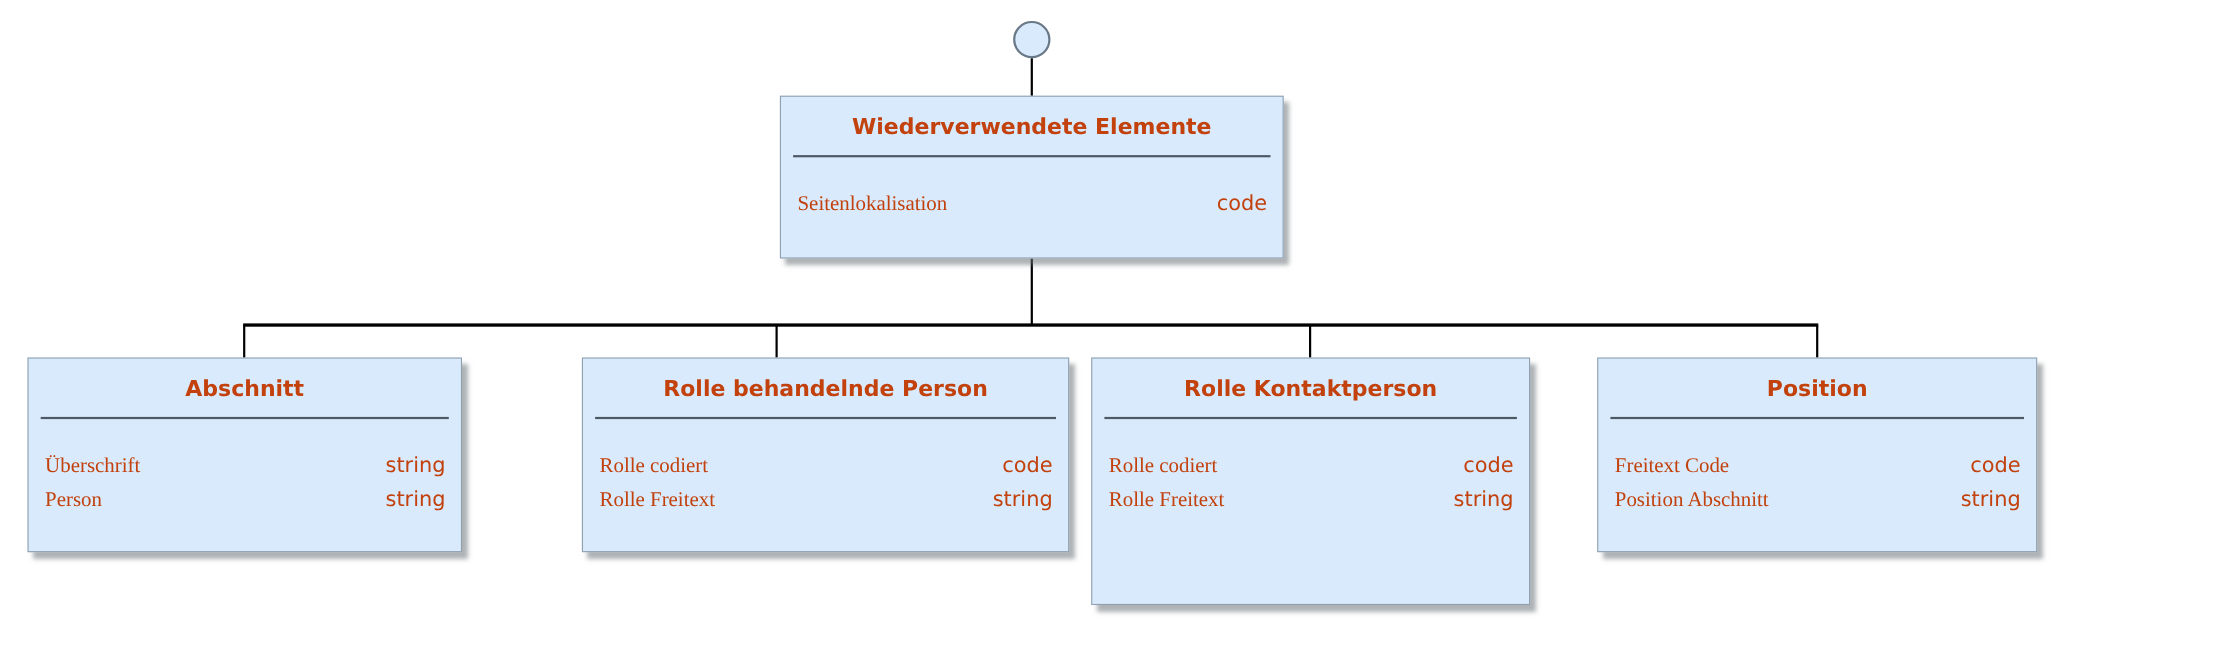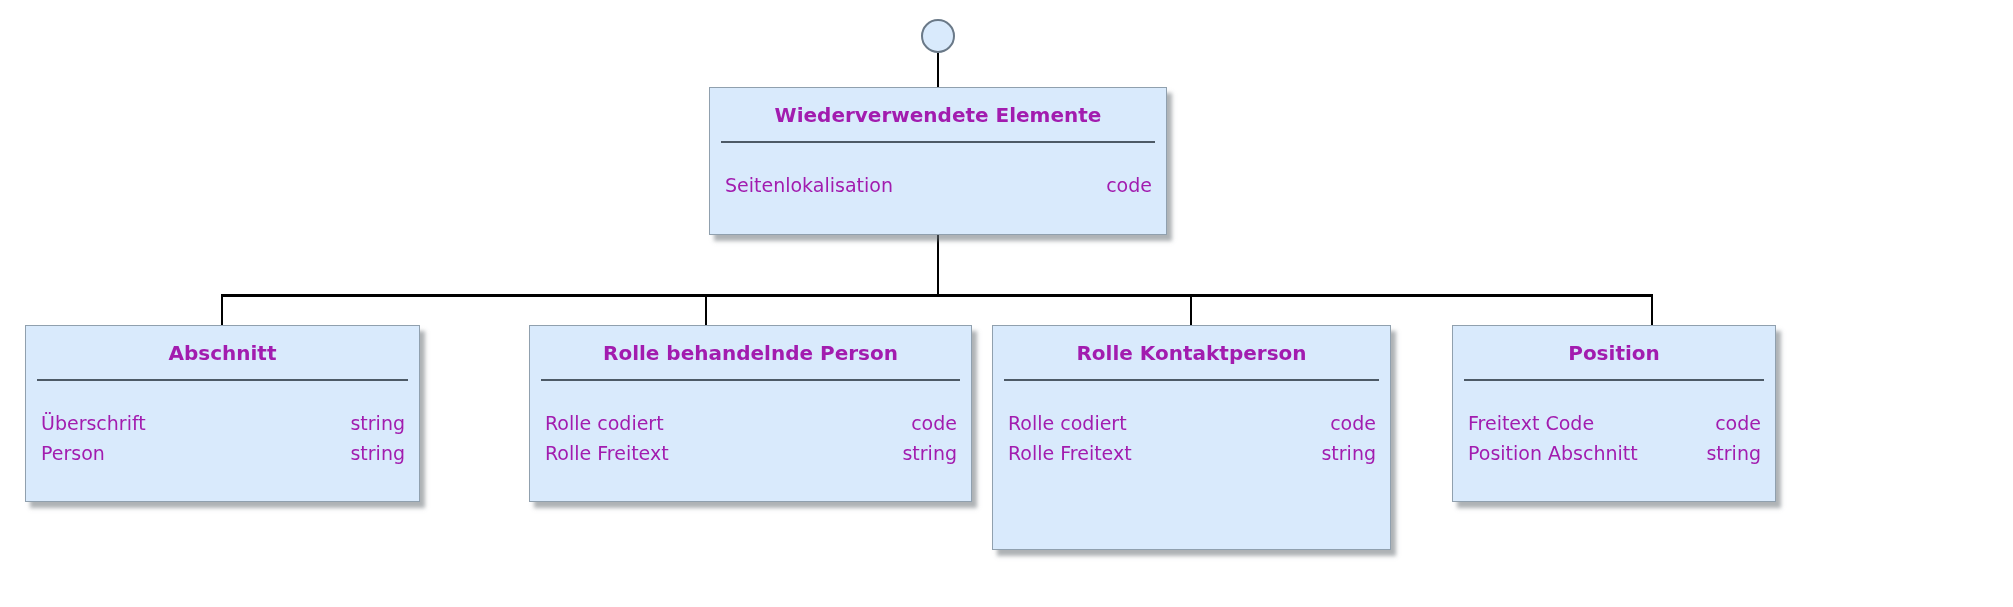--- a/index.html
+++ b/index.html
@@ -11,35 +11,35 @@
     --shadow: rgba(108,114,120,0.55);
   }
   * { box-sizing: border-box; }
   html, body { margin: 0; padding: 0; background: #ffffff; }
   .canvas {
     position: relative;
     width: 2013px;
     height: 607px;
     background: #ffffff;
     font-family: "DejaVu Sans", "Liberation Sans", sans-serif;
-    color: #a21caf;
+    color: #c2410c;
     overflow: hidden;
   }
   .node {
     position: absolute;
     background: var(--box-fill);
     border: 1px solid var(--box-border);
     box-shadow: 5px 6px 4px 0 var(--shadow);
     overflow: hidden;
   }
   .node-root  { left: 709px;  top: 87px;  width: 458px; height: 148px; }
   .node-c0    { left: 25px;   top: 325px; width: 395px; height: 177px; }
   .node-c1    { left: 485px;  top: 325px; width: 443px; height: 177px; margin-left: 44px; }
   .node-c2    { left: 992px;  top: 325px; width: 399px; height: 225px; }
-  .node-c3    { left: 1452px; top: 325px; width: 324px; height: 177px; }
+  .node-c3    { left: 1452px; top: 325px; width: 400px; height: 177px; }
   .node-title {
     padding-top: 14px;
     font-size: 20px;
     font-weight: bold;
     line-height: 26px;
     text-align: center;
     white-space: nowrap;
   }
   .node-sep {
     height: 0;
@@ -50,21 +50,21 @@
     padding: 27px 14px 0 15px;
   }
   .attr-row {
     display: flex;
     justify-content: space-between;
     align-items: baseline;
     font-size: 19px;
     line-height: 30px;
     white-space: nowrap;
   }
-  .attr-name { text-align: right; }
+  .attr-name { text-align: right; font-family: Liberation Serif, serif; }
   .attr-type { text-align: left; }
   .interface-circle {
     position: absolute;
     left: 921px;
     top: 19px;
     width: 34px;
     height: 34px;
     border-radius: 50%;
     background: var(--box-fill);
     border: 2px solid var(--circle-border);

